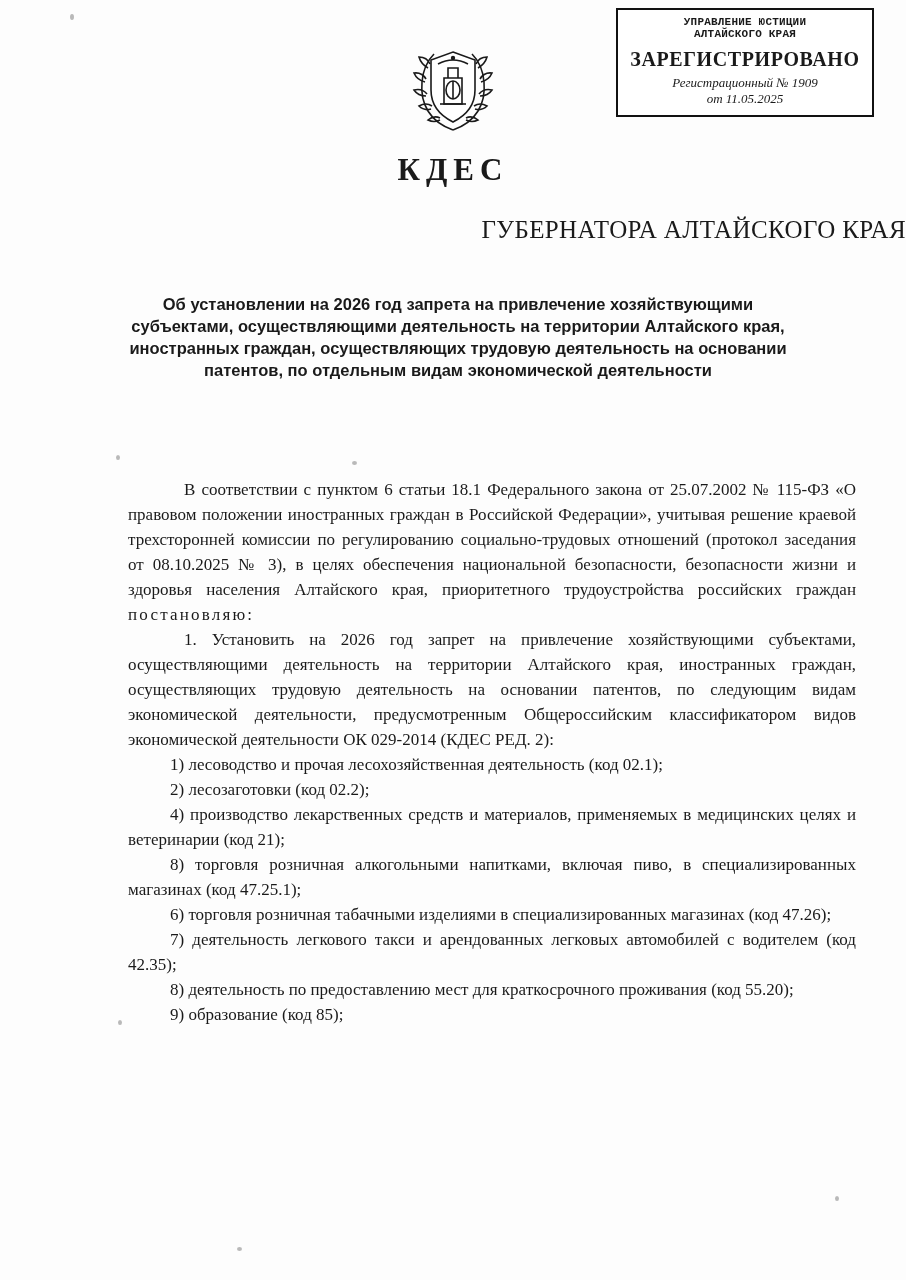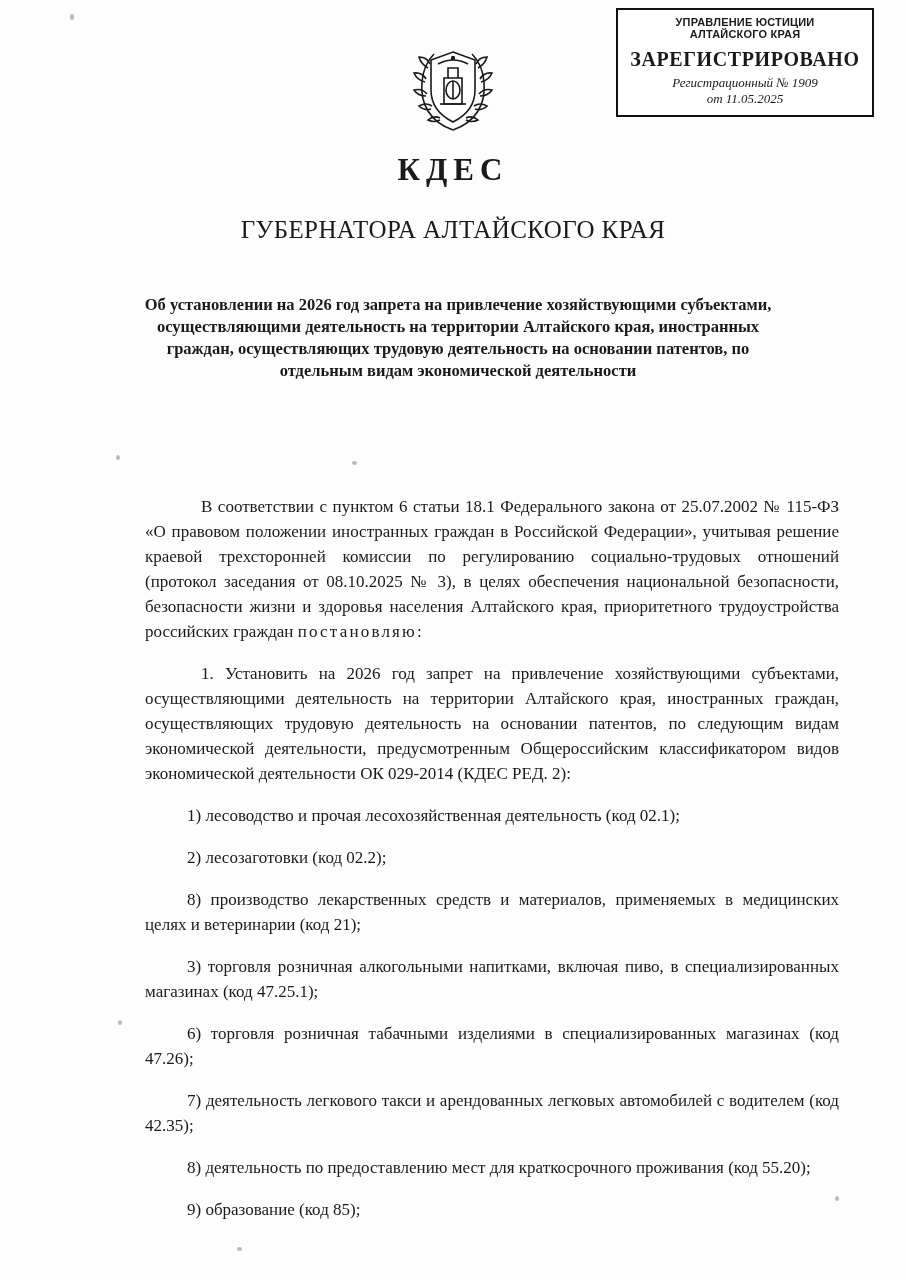--- a/index.html
+++ b/index.html
@@ -30,21 +30,21 @@
     top: 8px;
     right: 32px;
     width: 258px;
     border: 2px solid #111;
     box-sizing: border-box;
     padding: 6px 4px 8px 4px;
     text-align: center;
     background: #fff;
   }
   .stamp .org {
-    font-family: Liberation Sans, sans-serif;
+    font-family: Liberation Mono, monospace;
     font-weight: bold;
     font-size: 11px;
     line-height: 1.12;
     letter-spacing: 0.2px;
     text-transform: uppercase;
     text-align: center;
   }
   .stamp .registered {
     font-family: Liberation Serif, serif;
     font-weight: bold;
@@ -85,50 +85,50 @@
     font-size: 31px;
     font-weight: bold;
     letter-spacing: 6px;
     font-family: "Liberation Serif", serif;
   }
   .doc-subtitle {
     position: absolute;
     top: 216px;
     left: 0;
     right: 0;
-    text-align: center;
+    text-align: right;
     font-size: 25px;
     letter-spacing: 0.4px;
     font-family: "Liberation Serif", serif;
   }
 
   .doc-heading {
     position: absolute;
     top: 294px;
     left: 128px;
     width: 660px;
     text-align: center;
     font-size: 16.5px;
     font-weight: bold;
     line-height: 1.33;
-    font-family: Liberation Serif, serif;
+    font-family: Liberation Sans, sans-serif;
   }
 
   
   .body-text {
     position: absolute;
     top: 478px;
     left: 128px;
     width: 728px;
     font-size: 17px;
     line-height: 1.47;
     font-family: "Liberation Serif", serif;
   }
   .body-text p {
-    margin: 17px;
+    margin: 0;
     text-indent: 56px;
     text-align: justify;
   }
   .body-text p.list-item {
     text-indent: 42px;
   }
   .spaced {
     letter-spacing: 2.2px;
   }
   
@@ -188,22 +188,22 @@
 
   <div class="doc-title">КДЕС</div>
   <div class="doc-subtitle">ГУБЕРНАТОРА АЛТАЙСКОГО КРАЯ</div>
   <div class="doc-heading">Об установлении на 2026 год запрета на привлечение хозяйствующими субъектами, осуществляющими деятельность на территории Алтайского края, иностранных граждан, осуществляющих трудовую деятельность на основании патентов, по отдельным видам экономической деятельности</div>
 
   <div class="body-text">
     <p><span>В соответствии с пунктом 6 статьи 18.1 Федерального закона от 25.07.2002 № 115-ФЗ «О правовом положении иностранных граждан в Российской Федерации», учитывая решение краевой трехсторонней комиссии по регулированию социально-трудовых отношений (протокол заседания от 08.10.2025 № 3), в целях обеспечения национальной безопасности, безопасности жизни и здоровья населения Алтайского края, приоритетного трудоустройства российских граждан </span><span class="spaced">постановляю:</span></p>
     <p>1. Установить на 2026 год запрет на привлечение хозяйствующими субъектами, осуществляющими деятельность на территории Алтайского края, иностранных граждан, осуществляющих трудовую деятельность на основании патентов, по следующим видам экономической деятельности, предусмотренным Общероссийским классификатором видов экономической деятельности ОК 029-2014 (КДЕС РЕД. 2):</p>
     <p class="list-item">1) лесоводство и прочая лесохозяйственная деятельность (код 02.1);</p>
     <p class="list-item">2) лесозаготовки (код 02.2);</p>
-    <p class="list-item">8) производство лекарственных средств и материалов, применяемых в медицинских целях и ветеринарии (код 21);</p>
-    <p class="list-item">3) торговля розничная алкогольными напитками, включая пиво, в специализированных магазинах (код 47.25.1);</p>
+    <p class="list-item">4) производство лекарственных средств и материалов, применяемых в медицинских целях и ветеринарии (код 21);</p>
+    <p class="list-item">8) торговля розничная алкогольными напитками, включая пиво, в специализированных магазинах (код 47.25.1);</p>
     <p class="list-item">6) торговля розничная табачными изделиями в специализированных магазинах (код 47.26);</p>
     <p class="list-item">7) деятельность легкового такси и арендованных легковых автомобилей с водителем (код 42.35);</p>
     <p class="list-item">8) деятельность по предоставлению мест для краткосрочного проживания (код 55.20);</p>
     <p class="list-item">9) образование (код 85);</p>
   </div>
 
   <div class="speck" style="left:70px; top:14px; width:4px; height:6px;"></div>
   <div class="speck" style="left:116px; top:455px; width:4px; height:5px;"></div>
   <div class="speck" style="left:352px; top:461px; width:5px; height:4px;"></div>
   <div class="speck" style="left:118px; top:1020px; width:4px; height:5px;"></div>

